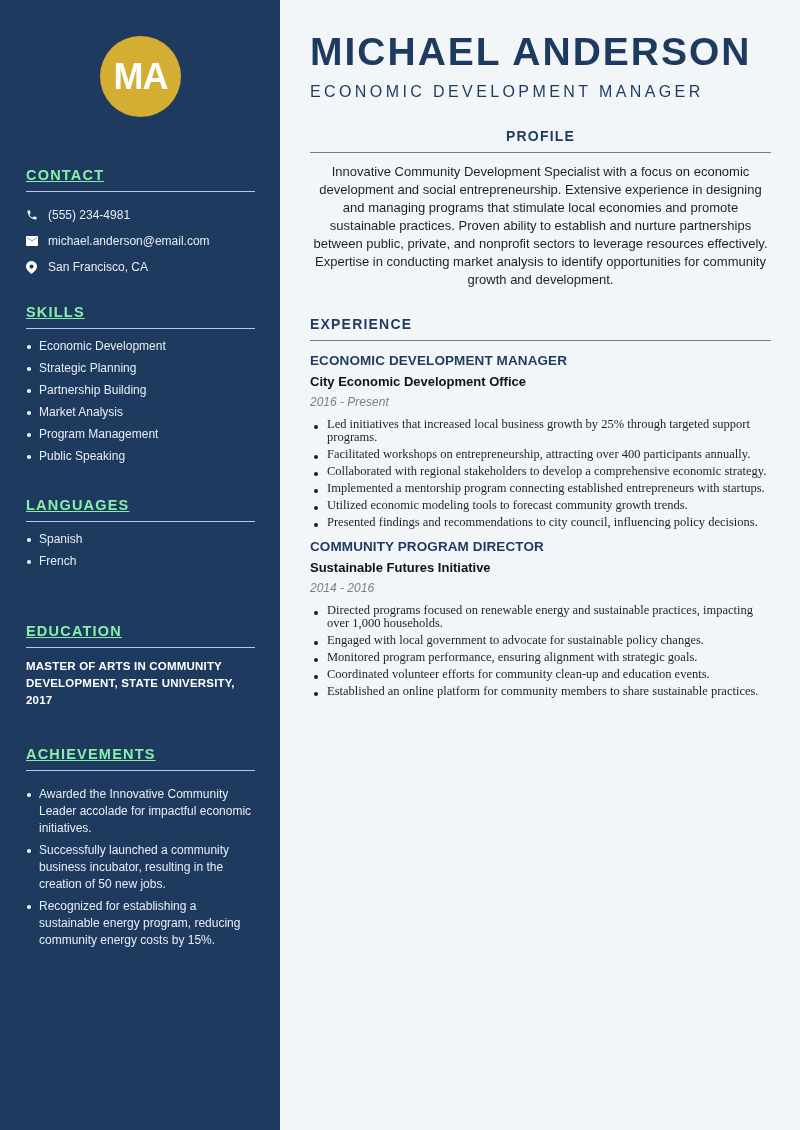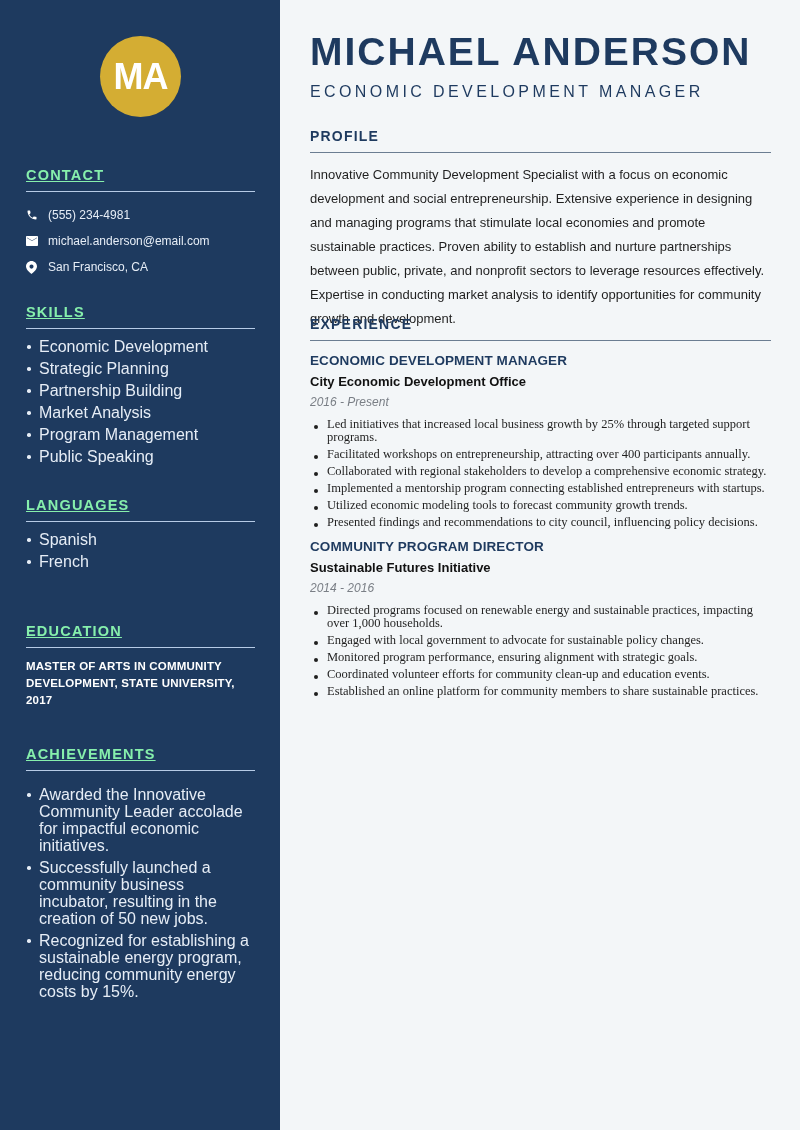--- a/index.html
+++ b/index.html
@@ -33,21 +33,21 @@
   }
   .contact-list { list-style: none; margin-top: 10px; }
   .contact-list li {
     display: flex; align-items: center; height: 26px;
     font-size: 12px; color: #e6edf6;
   }
   .contact-list .ico { width: 22px; display: inline-flex; align-items: center; }
   .bullet-list { list-style: none; margin-top: 9px; }
   .bullet-list li {
     position: relative; padding-left: 13px;
-    font-size: 16px; line-height: 17px; color: #e6edf6;
+    font-size: 12px; line-height: 17px; color: #e6edf6;
     margin-bottom: 5px;
   }
   .bullet-list li::before {
     content: ""; position: absolute; left: 1px; top: 7px;
     width: 3.5px; height: 3.5px; border-radius: 50%; background: #e6edf6;
   }
   .edu-text {
     margin-top: 10px; font-size: 11.5px; font-weight: 700;
     line-height: 17px; color: #ffffff; letter-spacing: 0.2px;
   }
@@ -63,21 +63,21 @@
     position: absolute; top: 83px; left: 0;
     font-size: 16px; letter-spacing: 3.4px; color: #1e3a5f; white-space: nowrap;
   }
   .main-section { position: absolute; left: 0; width: 461px; }
   .main-title {
     font-size: 14px; font-weight: 700; letter-spacing: 1.2px;
     color: #1e3a5f; padding-bottom: 8px;
     border-bottom: 1.5px solid #6b7d92;
   }
   .profile-text {
-    margin-top: 10px; font-size: 13px; line-height: 24px; color: #1f1f1f;
+    margin-top: 10px; font-size: 13px; line-height: 18px; color: #1f1f1f;
   }
   .job { margin-top: 12px; }
   .job-role { font-size: 13.5px; font-weight: 700; color: #1e3a5f; letter-spacing: 0.1px; }
   .job-org { margin-top: 6px; font-size: 13px; font-weight: 700; color: #111; }
   .job-dates { margin-top: 6px; font-size: 12px; font-style: italic; color: #7a7f86; }
   .job-bullets { list-style: none; margin-top: 9px; }
   .job-bullets li {
     position: relative; padding-left: 17px;
     font-size: 12.5px; line-height: 13px; color: #1f1f1f;
     margin-bottom: 4px;
@@ -156,21 +156,21 @@
       <li>Successfully launched a community business incubator, resulting in the creation of 50 new jobs.</li>
       <li>Recognized for establishing a sustainable energy program, reducing community energy costs by 15%.</li>
     </ul>
   </section>
 </aside>
 
 <main class="main">
   <h1 class="name">MICHAEL ANDERSON</h1>
   <div class="job-title">ECONOMIC DEVELOPMENT MANAGER</div>
 
-  <section class="main-section" style="top:128px;">
+  <section class="main-section" style="top:128px;text-align:center;">
     <h2 class="main-title">PROFILE</h2>
     <p class="profile-text">Innovative Community Development Specialist with a focus on economic development and social entrepreneurship. Extensive experience in designing and managing programs that stimulate local economies and promote sustainable practices. Proven ability to establish and nurture partnerships between public, private, and nonprofit sectors to leverage resources effectively. Expertise in conducting market analysis to identify opportunities for community growth and development.</p>
   </section>
 
   <section class="main-section" style="top:316px;">
     <h2 class="main-title">EXPERIENCE</h2>
 
     <div class="job">
       <div class="job-role">ECONOMIC DEVELOPMENT MANAGER</div>
       <div class="job-org">City Economic Development Office</div>

